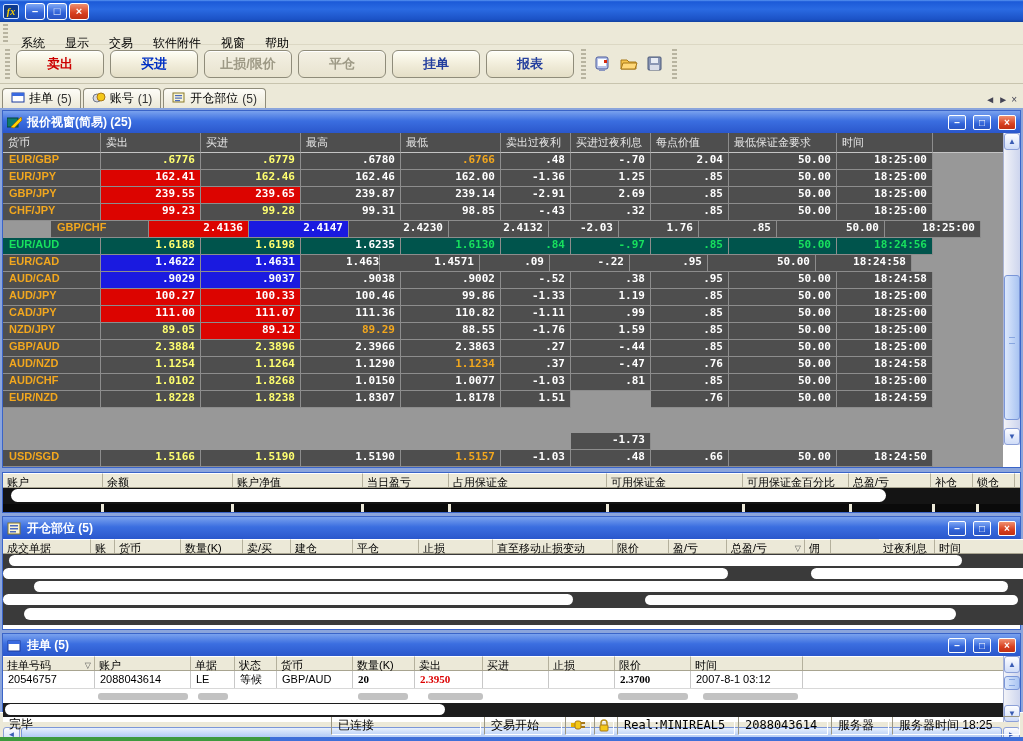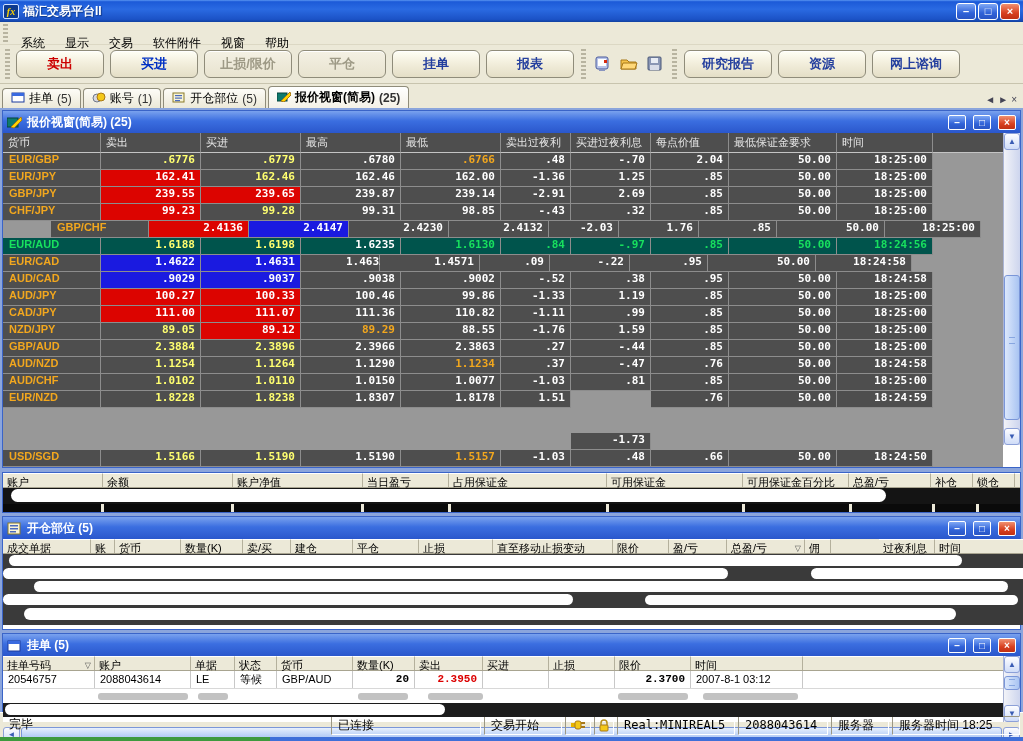--- a/index.html
+++ b/index.html
@@ -98,21 +98,21 @@
   .acc-row{height:16px;background:#141414;position:relative;}
   .blob{position:absolute;background:#fff;border-radius:7px;}
   .acc-strip{height:8px;display:flex;gap:3px;background:#ece9d8;}
   .acc-strip div{background:#0a0a0a;height:100%;}
 
   
   .pos-body{height:71px;position:relative;background:#3a3a3a;}
   .ord-body{background:#fff;}
   .ord-row{display:flex;border-bottom:1px solid #d8d8d8;background:#fff;}
   .oc{height:17px;line-height:16px;font-size:11px;padding:0 5px;color:#000;border-right:1px solid #c8c8c8;}
-  .oc.num{text-align:right;font-family:Liberation Mono, monospace;font-weight:bold;}
+  .oc.num{text-align:left;font-family:Liberation Serif, serif;font-weight:bold;}
   .oc.red{color:#dc0000;}
   .ord-red2{height:14px;position:relative;background:#fff;}
   .gbar{position:absolute;top:4px;height:7px;background:#c2c2c2;border-radius:3px;}
   .ord-red3{height:14px;position:relative;background:#1c1c1c;}
 
   
   .hscroll{height:17px;display:flex;background:#e4e8f4;border:1px solid #aab4d4;}
   .hthumb{flex:1;margin:0 1px;border:1px solid #7a96d8;border-radius:3px;background:linear-gradient(180deg,#e7f0fd,#b9cff6 60%,#a9c4f2);}
 
   
@@ -125,21 +125,20 @@
   .bottomstrip .g{width:270px;background:#3e9a3e;}
   .bottomstrip .b{flex:1;background:#3f6fd8;}
 
   .mono{font-family:"DejaVu Sans Mono",monospace;}
 </style>
 </head>
 <body>
 
 <div class="titlebar">
   <div class="fxlogo">fx</div>
-  <div class="title-text">福汇交易平台II</div>
   <div class="winbtn">–</div>
   <div class="winbtn">□</div>
   <div class="winbtn close">×</div>
 </div>
 
 <div class="menubar">
   <div class="grip"></div>
   <div style="display:flex">
       <div class="menu-item">系统</div>
       <div class="menu-item">显示</div>
@@ -178,25 +177,20 @@
     </div>
     <div class="iconbtn">
       <svg width="16" height="16">
           <rect x="1" y="1" width="13" height="13" rx="1" fill="#8a96b4" stroke="#4a5878"></rect>
           <rect x="4" y="2" width="7" height="5" fill="#e8ecf4"></rect>
           <rect x="3" y="9" width="9" height="5" fill="#d8dce8"></rect>
         </svg>
     </div>
   </div>
   <div class="toolsep"></div>
-  <div style="display:flex">
-      <div class="tbtn link">研究报告</div>
-      <div class="tbtn link">资源</div>
-      <div class="tbtn link">网上谘询</div>
-    </div>
 </div>
 
 <div class="tabbar">
   <div style="display:flex;align-items:flex-end">
       <div class="tab">
         <span><svg width="14" height="11">
             <rect x="1" y="1" width="12" height="9" fill="#fff" stroke="#1a3a9c"></rect>
             <rect x="1" y="1" width="12" height="3" fill="#3a6ae0"></rect>
           </svg></span>
         <span>挂单</span>
@@ -212,28 +206,20 @@
       </div>
       <div class="tab">
         <span><svg width="14" height="11">
             <rect x="1" y="1" width="11" height="9" fill="#f8f4d8" stroke="#8a7a28"></rect>
             <rect x="3" y="3" width="7" height="1.2" fill="#4a6abc"></rect>
             <rect x="3" y="5.5" width="7" height="1.2" fill="#4a6abc"></rect>
             <rect x="3" y="8" width="5" height="1.2" fill="#4a6abc"></rect>
           </svg></span>
         <span>开仓部位</span>
         <span class="cnt">(5)</span>
-      </div>
-      <div class="tab active">
-        <span><svg width="14" height="11">
-            <rect x="0" y="2" width="10" height="8" fill="#0e7a6e" stroke="#06443c"></rect>
-            <path d="M4 10 L13 1 L14 4 L7 11 Z" fill="#ffd400" stroke="#a87818"></path>
-          </svg></span>
-        <span>报价视窗(简易)</span>
-        <span class="cnt">(25)</span>
       </div>
     </div>
   <div class="tabnav">
     <span>◄</span>
     <span>►</span>
     <span>×</span>
   </div>
 </div>
 
 <div class="workspace">
@@ -418,21 +404,21 @@
               <div class="qc c-orange" style="width: 100px;">1.1234</div>
               <div class="qc" style="width: 70px;">.37</div>
               <div class="qc" style="width: 80px;">-.47</div>
               <div class="qc" style="width: 78px;">.76</div>
               <div class="qc" style="width: 108px;">50.00</div>
               <div class="qc" style="width: 96px;">18:24:58</div>
             </div>
             <div class="qrow">
               <div class="qc qpair c-gold" style="width: 98px;">AUD/CHF</div>
               <div class="qc c-yellow" style="width: 100px;">1.0102</div>
-              <div class="qc c-yellow" style="width: 100px;">1.0110</div>
+              <div class="qc c-yellow" style="width: 100px;">1.8268</div>
               <div class="qc" style="width: 100px;">1.0150</div>
               <div class="qc" style="width: 100px;">1.0077</div>
               <div class="qc" style="width: 70px;">-1.03</div>
               <div class="qc" style="width: 80px;">.81</div>
               <div class="qc" style="width: 78px;">.85</div>
               <div class="qc" style="width: 108px;">50.00</div>
               <div class="qc" style="width: 96px;">18:25:00</div>
             </div>
             <div class="qrow">
               <div class="qc qpair c-gold" style="width: 98px;">EUR/NZD</div>

